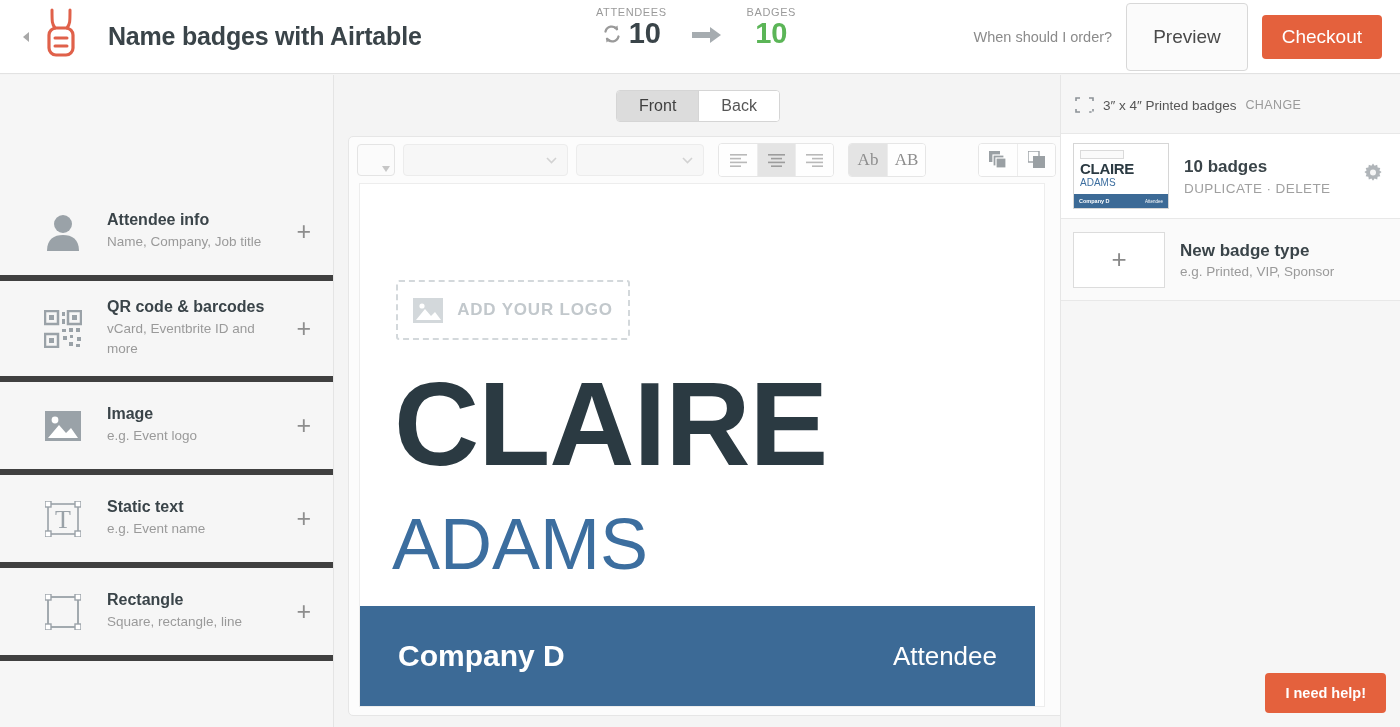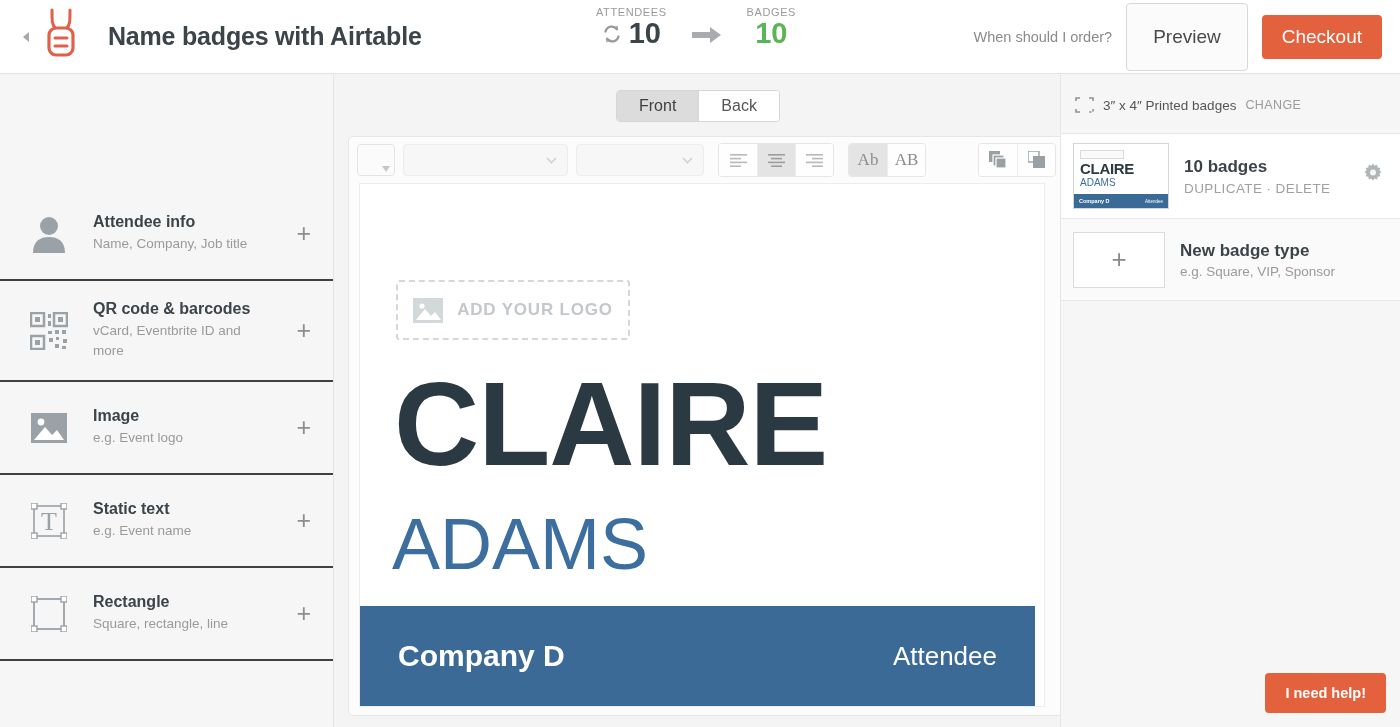--- a/index.html
+++ b/index.html
@@ -71,22 +71,22 @@
   .side-tab.active { background: #dcdcdc; color: #3f3f3f; }
   .side-tab + .side-tab { border-left: 1px solid #d5d5d5; }
 
   
   .sidebar {
     position: absolute; top: 75px; left: 0; width: 334px; height: 652px;
     background: #f6f6f6; border-right: 1px solid #e4e4e4;
   }
   .sidebar-list { position: absolute; top: 113px; left: 0; right: 0; }
   .side-item {
-    display: flex; align-items: center; padding: 0 22px 0 26px;
-    border-bottom: 2px solid #404040; cursor: pointer; height: 93px;
+    display: flex; align-items: center; padding: 0 22px 0 40px;
+    border-bottom: 6px solid #404040; cursor: pointer; height: 93px;
   }
   .side-item.tall { height: 101px; }
   .side-icon {
     width: 46px; min-width: 46px; height: 44px;
     display: flex; align-items: center; justify-content: center;
     color: #9aa2a8;
   }
   .side-text { flex: 1; margin-left: 21px; }
   .side-title { font-size: 16px; font-weight: bold; color: #3a4449; margin-bottom: 3px; }
   .side-sub { font-size: 13.5px; color: #9a9a9a; line-height: 1.45; max-width: 160px; }
@@ -501,20 +501,20 @@
           <path d="M11 0.5 l1.6 2.2 2.6-0.9 0.4 2.7 2.7 0.4 -0.9 2.6 2.2 1.6 -2.2 1.6 0.9 2.6 -2.7 0.4 -0.4 2.7 -2.6-0.9 -1.6 2.2 -1.6-2.2 -2.6 0.9 -0.4-2.7 -2.7-0.4 0.9-2.6 -2.2-1.6 2.2-1.6 -0.9-2.6 2.7-0.4 0.4-2.7 2.6 0.9z" fill="#b0b5b9"></path>
           <circle cx="11" cy="9.5" r="3" fill="#f6f6f6"></circle>
         </svg>
       </div>
     </div>
 
     <div class="new-type-row">
       <div class="new-thumb">+</div>
       <div class="bt-text">
         <div class="nt-title">New badge type</div>
-        <div class="nt-sub">e.g. Square, VIP, Sponsor</div>
+        <div class="nt-sub">e.g. Printed, VIP, Sponsor</div>
       </div>
     </div>
 
     <button class="help-btn">I need help!</button>
   </div>
 
 </div>
 
 </body></html>

